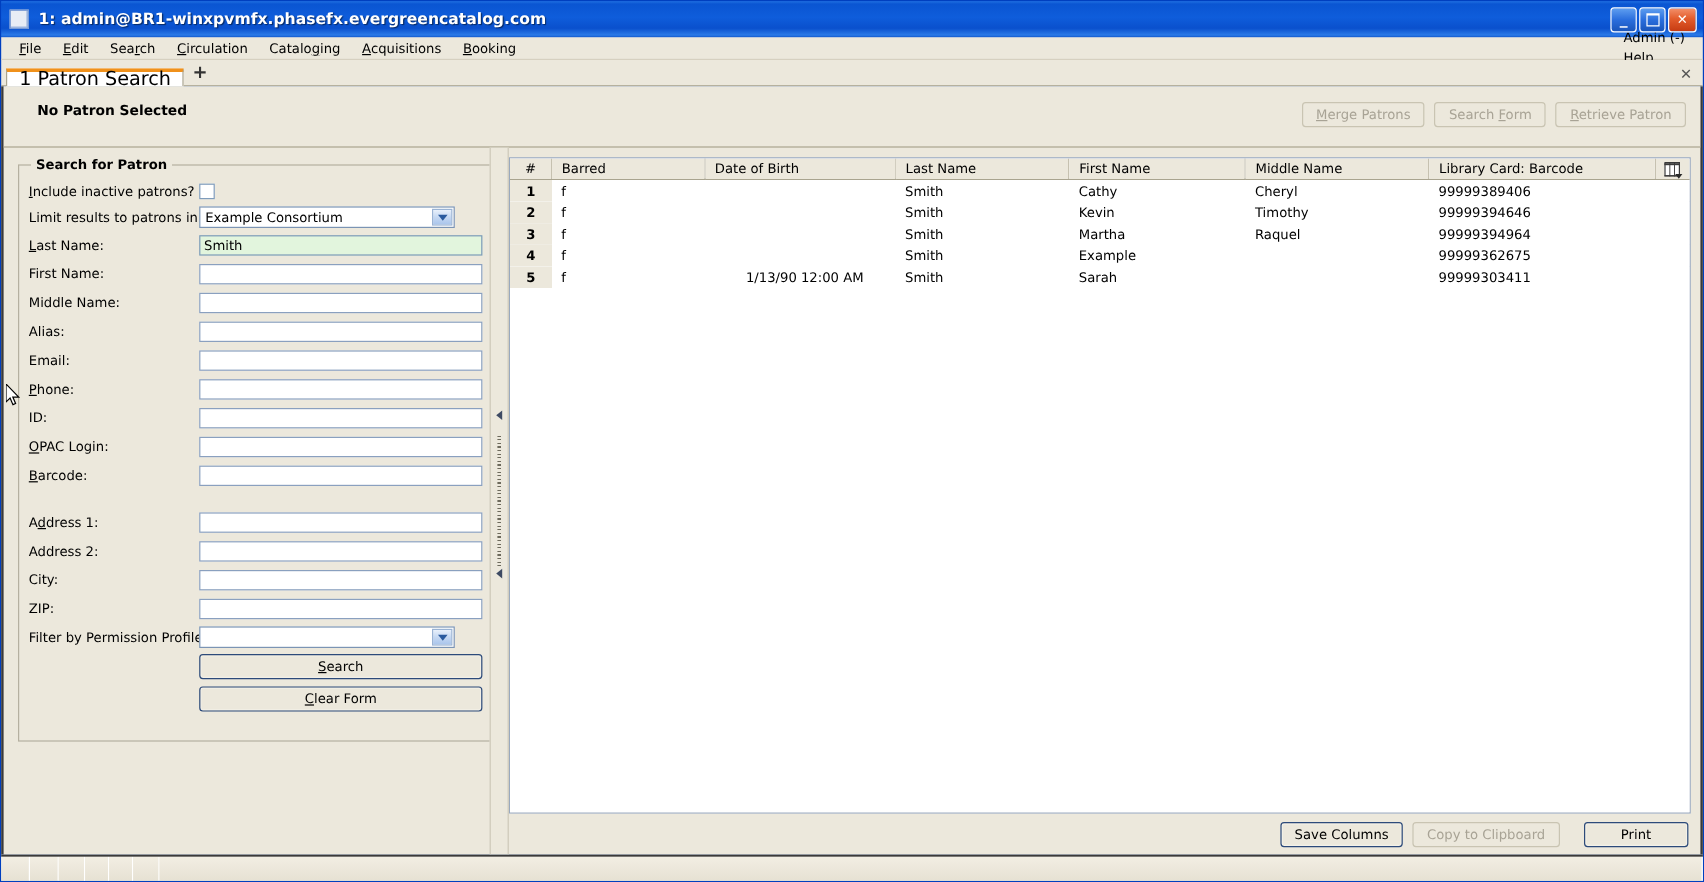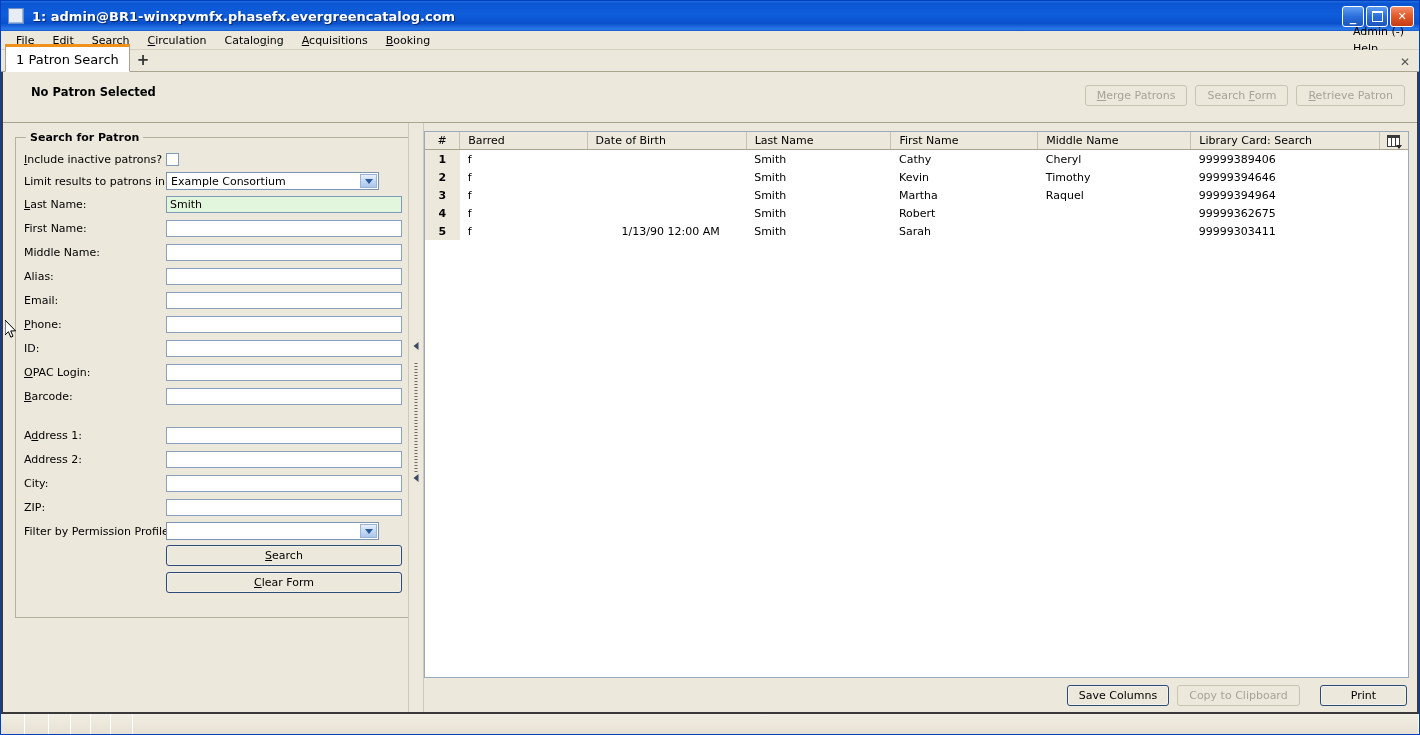--- a/index.html
+++ b/index.html
@@ -113,29 +113,29 @@
     flex: 0 0 22px;
     height: 22px;
     background: #ece8dc;
     display: flex;
     align-items: flex-end;
     position: relative;
     border-bottom: 1px solid #a9a48f;
     box-sizing: border-box;
   }
   .tab {
-    height: 28px;
+    height: 15px;
     box-sizing: border-box;
     background: #ffffff;
     border: 1px solid #a9a48f;
     border-bottom: 1px solid #ffffff;
     border-top: 3px solid #f0911b;
     padding: 0 10px;
     display: flex; align-items: center;
-    font-size: 13px;
+    font-size: 16px;
     margin-left: 4px;
     position: relative;
     top: 1px;
     cursor: default;
   }
   .tab-plus {
     margin-left: 7px;
     font-size: 15px;
     color: #333;
     padding-bottom: 2px;
@@ -632,21 +632,21 @@
               <col style="width:28px">
             </colgroup>
             <thead>
               <tr>
                 <th class="numcol">#</th>
                 <th>Barred</th>
                 <th>Date of Birth</th>
                 <th>Last Name</th>
                 <th>First Name</th>
                 <th>Middle Name</th>
-                <th>Library Card: Search</th>
+                <th>Library Card: Barcode</th>
                 <th class="pickcol"><span class="pick-icon"></span></th>
               </tr>
             </thead>
             <tbody>
               <tr>
                 <td class="numcol">1</td>
                 <td>f</td>
                 <td class="dob"></td>
                 <td>Smith</td>
                 <td>Cathy</td>
@@ -672,21 +672,21 @@
                 <td>Martha</td>
                 <td>Raquel</td>
                 <td>99999394964</td>
                 <td></td>
               </tr>
               <tr>
                 <td class="numcol">4</td>
                 <td>f</td>
                 <td class="dob"></td>
                 <td>Smith</td>
-                <td>Robert</td>
+                <td>Example</td>
                 <td></td>
                 <td>99999362675</td>
                 <td></td>
               </tr>
               <tr>
                 <td class="numcol">5</td>
                 <td>f</td>
                 <td class="dob">1/13/90 12:00 AM</td>
                 <td>Smith</td>
                 <td>Sarah</td>

